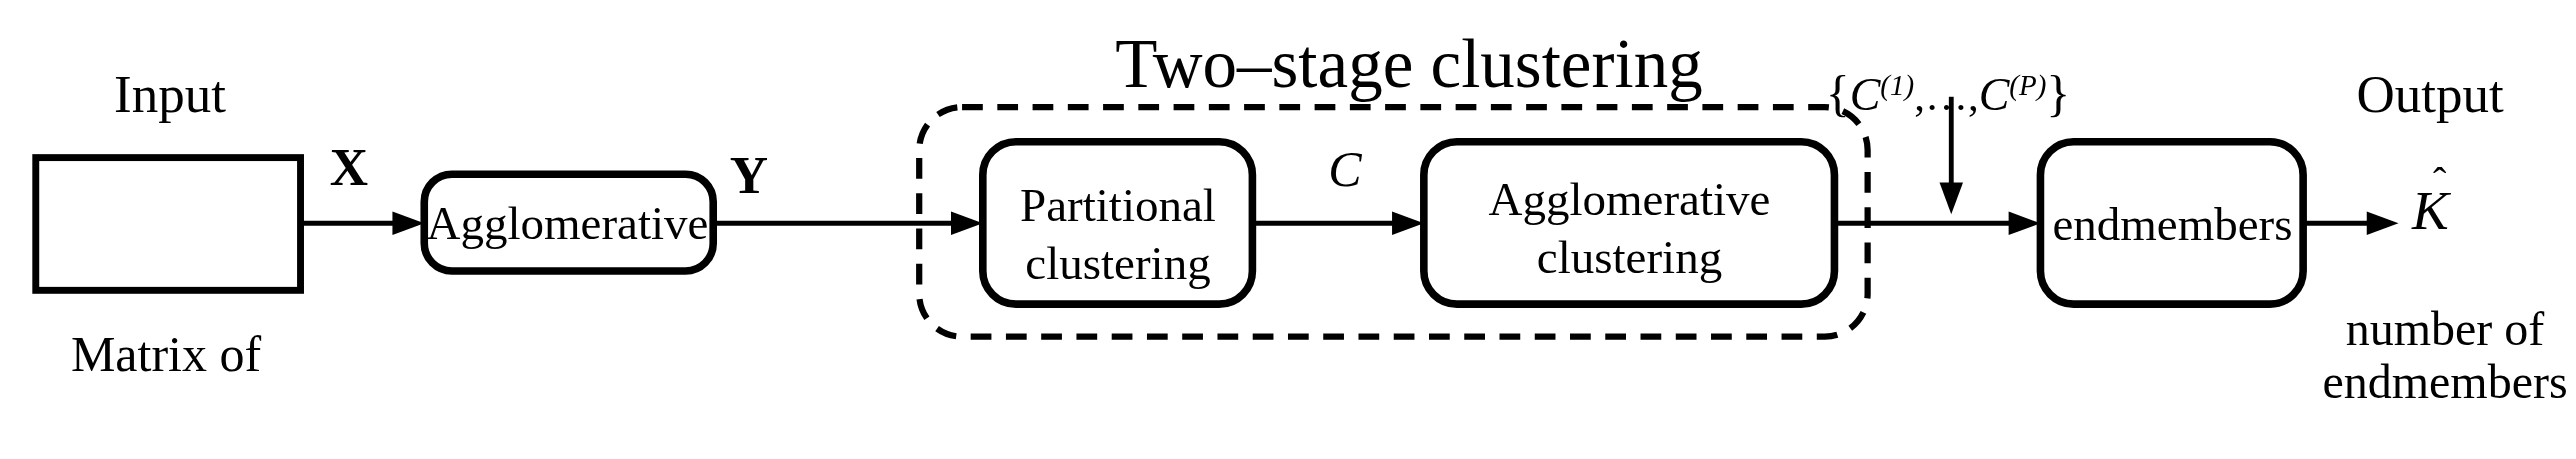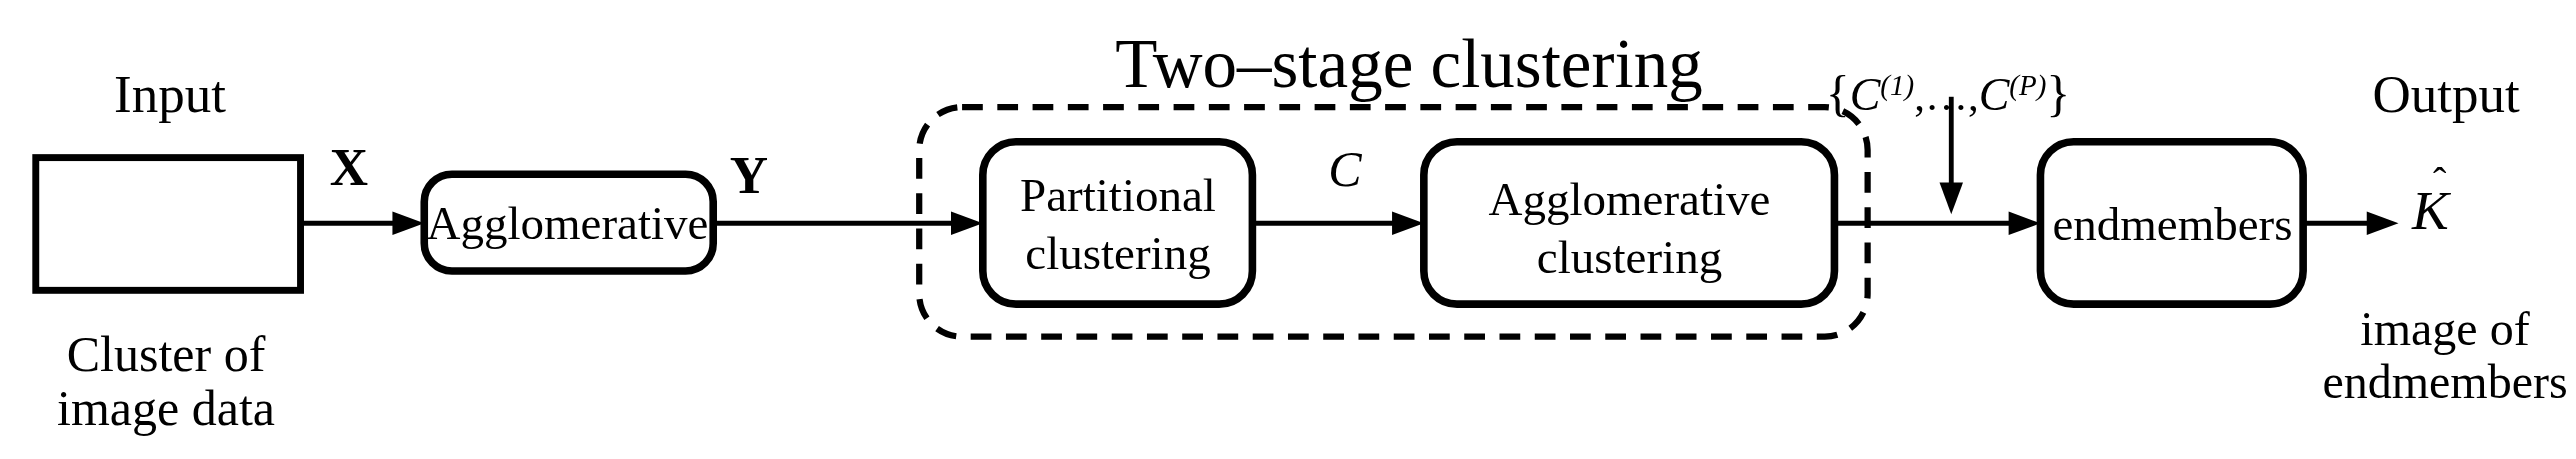--- a/index.html
+++ b/index.html
@@ -66,58 +66,57 @@
     <line x1="3330" y1="323" x2="3424" y2="323" stroke="#000" stroke-width="7"></line>
     <polygon points="3468,323 3422,306 3422,340" fill="#000"></polygon>
 
     <line x1="2821" y1="140" x2="2821" y2="266" stroke="#000" stroke-width="7"></line>
     <polygon points="2821,310 2804,264 2838,264 " fill="#000"></polygon>
   </svg>
 
   <div class="txt ctr big" style="left:170px; top:64px;">Input</div>
 
   <div class="txt ctr cap" style="left:166px; top:327px;">
-    <div>Cluster of</div>
-    <div>image data</div>
+    <div>Matrix of</div>
   </div>
 
   <div class="txt ctr big bold" style="left:349px; top:137px;">X</div>
 
   <div class="boxlabel single" style="left:423px; top:174px; width:289px; height:97px;">
     <div>Agglomerative</div>
   </div>
 
   <div class="txt ctr big bold" style="left:749px; top:145px;">Y</div>
 
   <div class="txt ctr title" style="left:1409px; top:25px;">Two–stage clustering</div>
 
-  <div class="boxlabel" style="left:983px; top:142px; width:270px; height:163px;">
+  <div class="boxlabel" style="left:983px; top:152px; width:270px; height:163px;">
     <div>Partitional</div>
     <div>clustering</div>
   </div>
 
   <div class="txt ctr ital" style="left:1345px; top:140px; font-size:50px;">C</div>
 
   <div class="boxlabel" style="left:1424px; top:146px; width:411px; height:163px;">
     <div>Agglomerative</div>
     <div>clustering</div>
   </div>
 
   <div class="txt ctr ens" style="left:1948px; top:33px;margin-top:31px;"><span class="brace">{</span><span class="scriptC">C</span><sup>(1)</sup><span>,…,</span><span class="scriptC">C</span><sup>(P)</sup><span class="brace">}</span></div>
 
   <div class="boxlabel" style="left:2041px; top:142px; width:263px; height:163px;">
     <div>endmembers</div>
   </div>
 
-  <div class="txt ctr big" style="left:2430px; top:64px;margin-left:16px;">Output</div>
+  <div class="txt ctr big" style="left:2430px; top:64px;">Output</div>
 
   <div class="khat">
     <span class="hat">ˆ</span>
     <span>K</span>
   </div>
 
   <div class="txt ctr outcap" style="left:2445px; top:302px;">
-    <div>image of</div>
+    <div>number of</div>
     <div>endmembers</div>
   </div>
 
 </div>
 
 
 </body></html>

